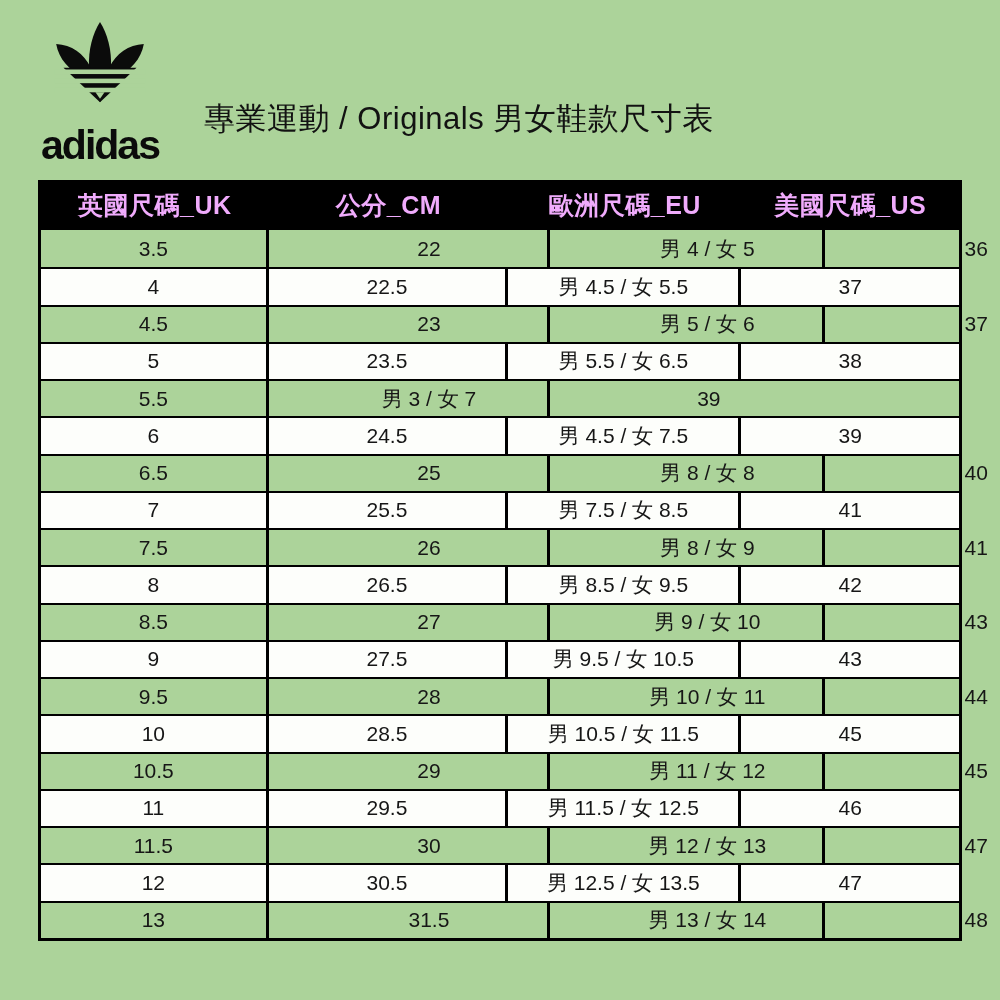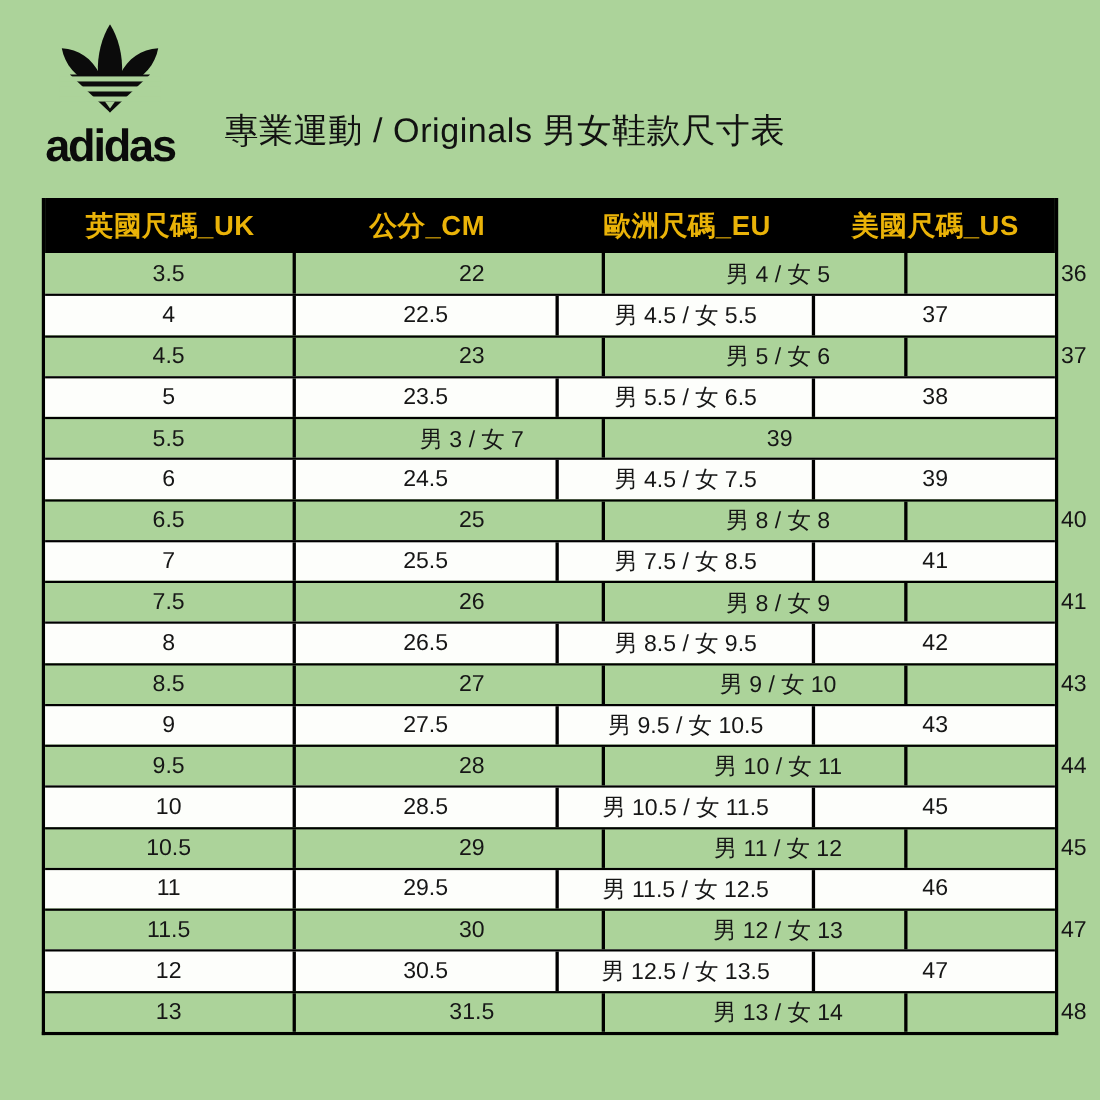--- a/index.html
+++ b/index.html
@@ -20,21 +20,21 @@
     width: 128px;
     text-align: center;
   }
   .trefoil {
     display: block;
     margin: 0 auto;
     width: 98px;
     height: 84px;
   }
   .wordmark {
-    margin-top: 6px;
+    margin-top: 19px;
     font-size: 41px;
     font-weight: bold;
     letter-spacing: -2px;
     color: #0b0b0b;
     line-height: 1;
   }
 
   
   .page-title {
     position: absolute;
@@ -61,21 +61,21 @@
   .thead {
     display: grid;
     grid-template-columns: 24.8% 26.1% 25.4% 23.7%;
     height: 50px;
     background: #000;
   }
   .thead .hcell {
     display: flex;
     align-items: center;
     justify-content: center;
-    color: #eab308;
+    color: #f0abfc;
     font-size: 25px;
     font-weight: bold;
     letter-spacing: 0.5px;
   }
   .trow {
     display: grid;
     grid-template-columns: 24.8% 26.1% 25.4% 23.7%;
     height: 37.25px;
     box-sizing: border-box;
     border-top: 2px solid #000;

